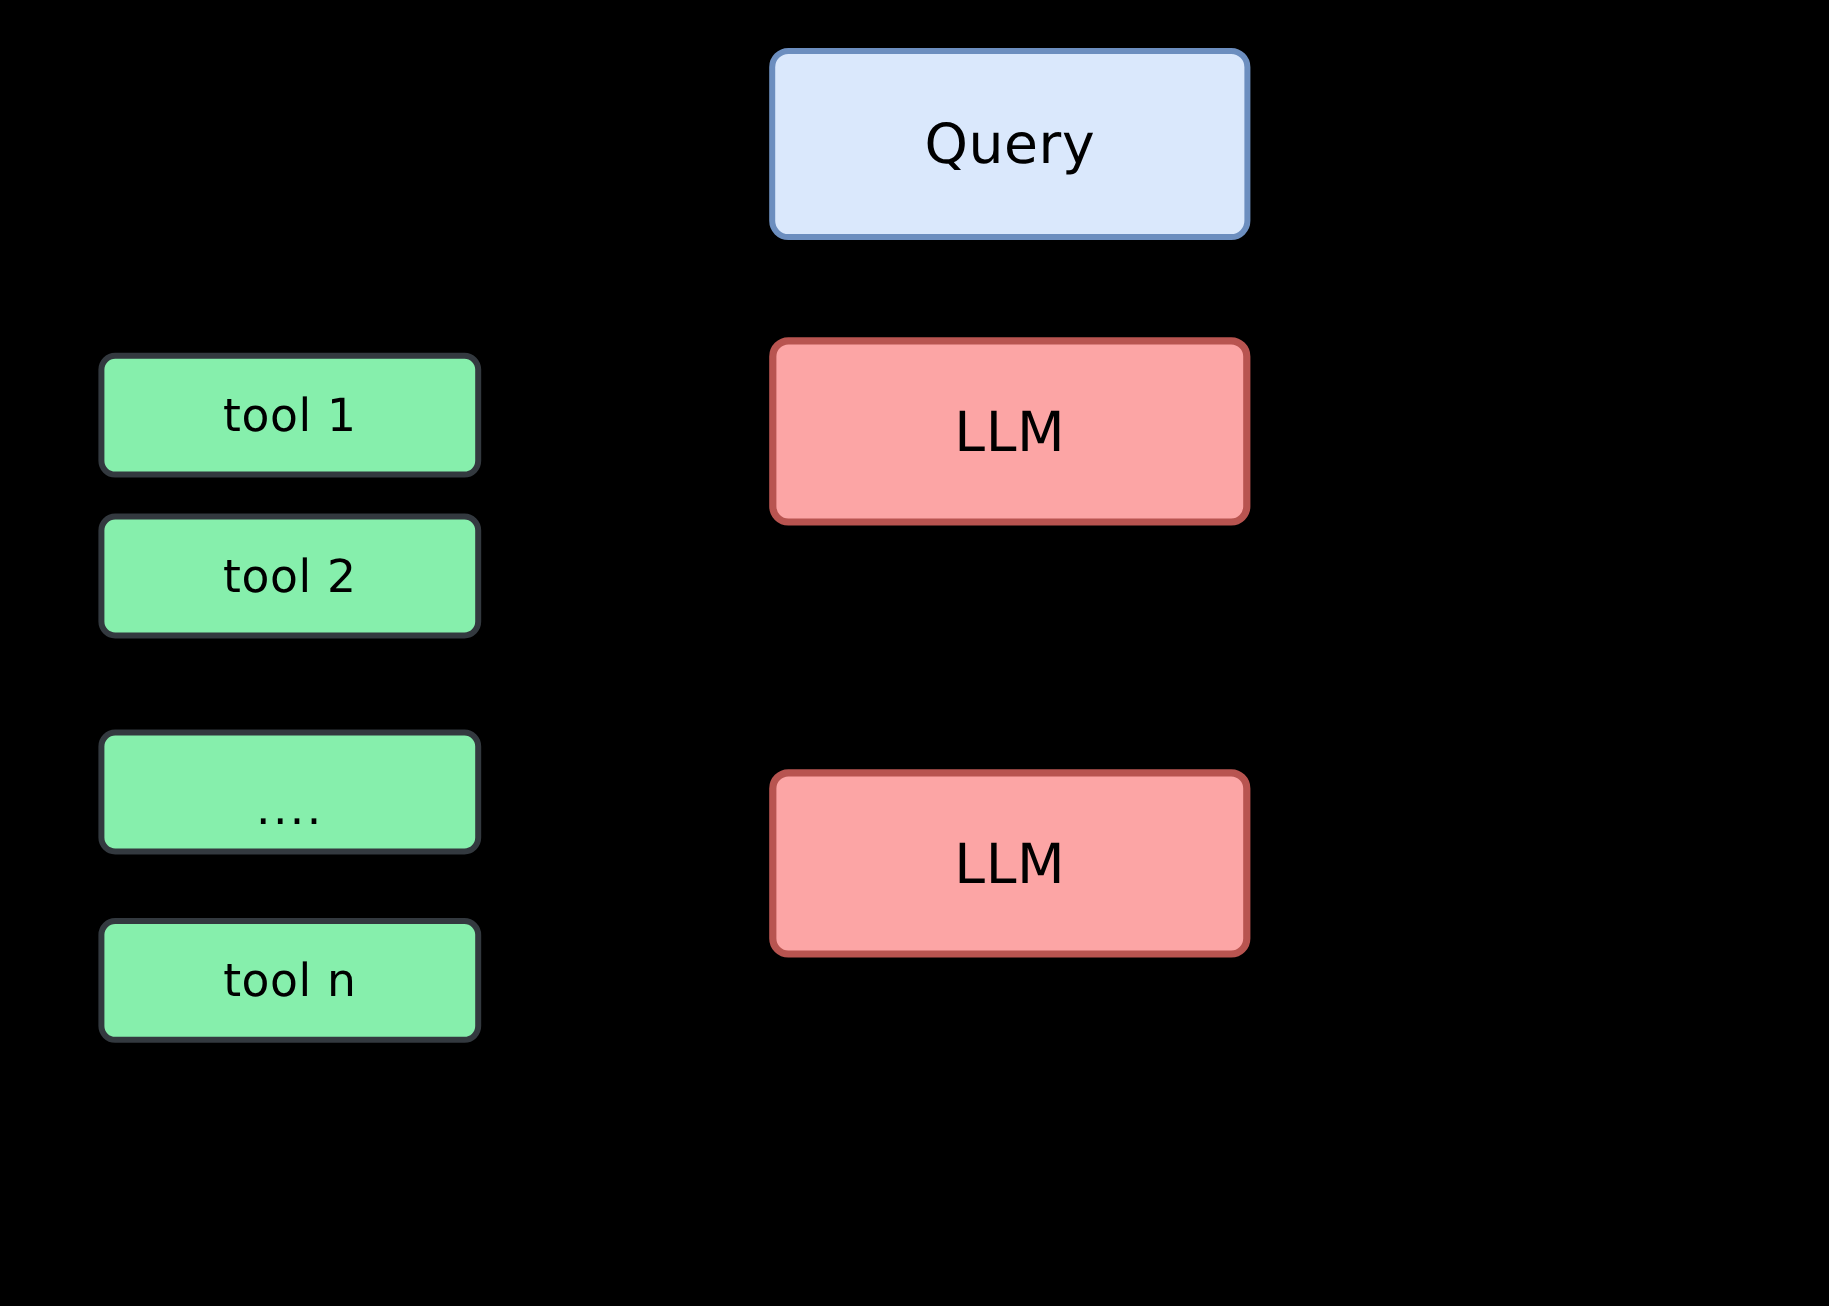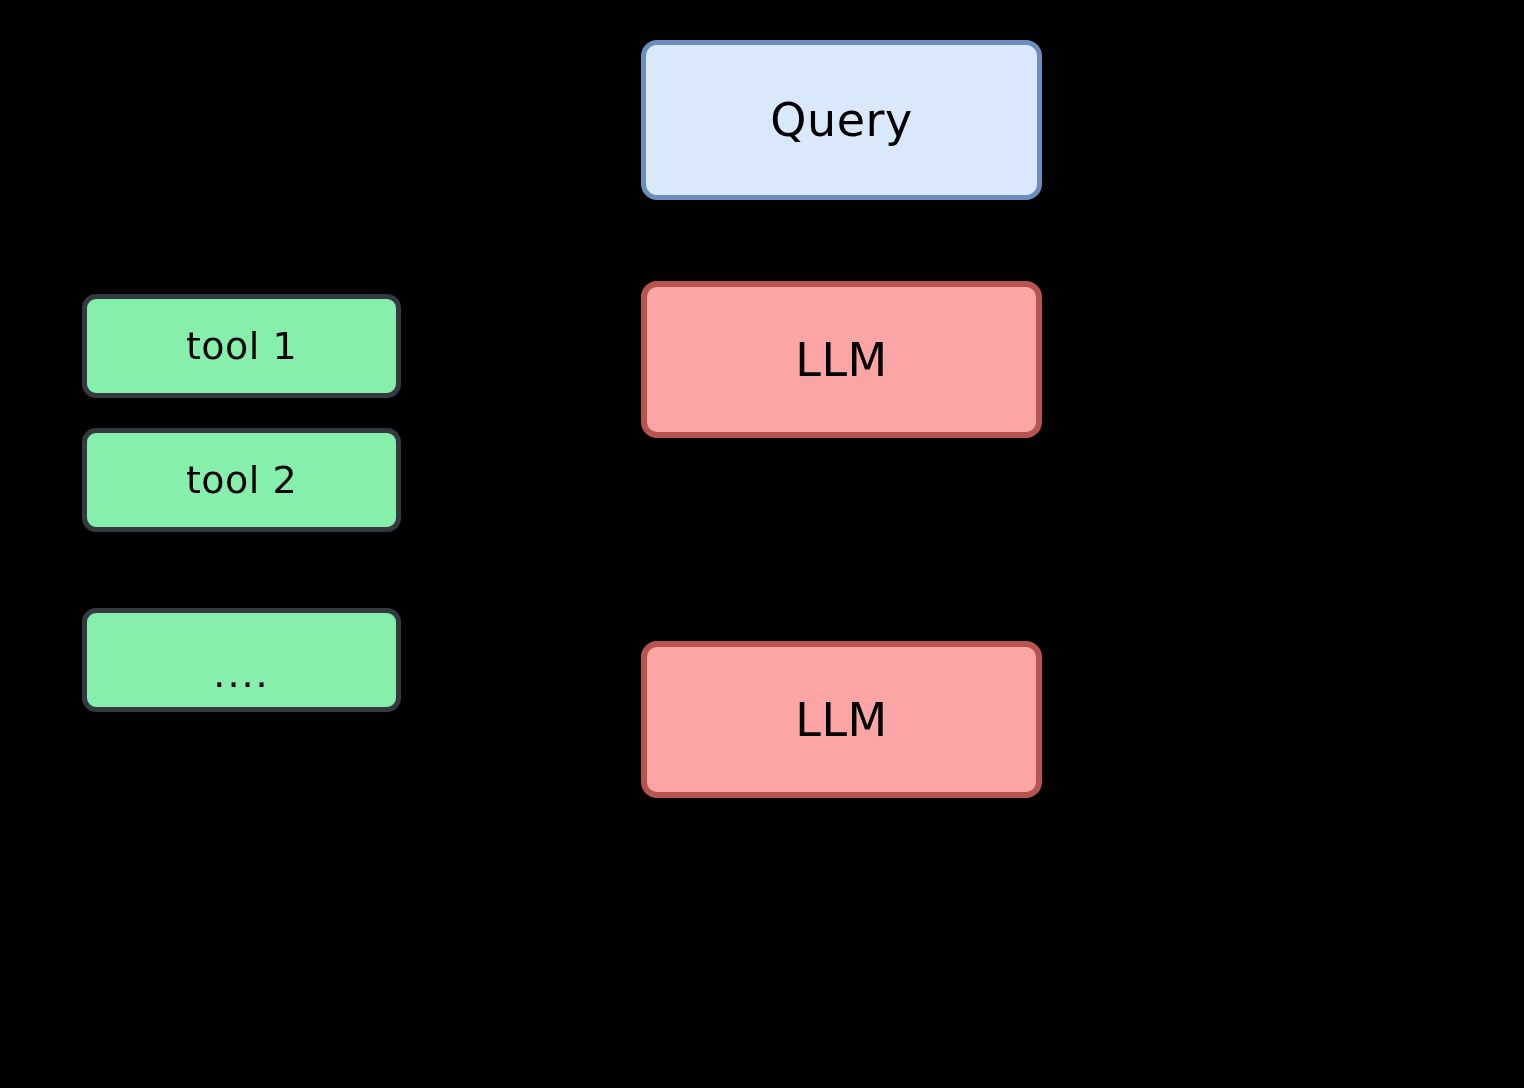--- a/index.html
+++ b/index.html
@@ -94,20 +94,23 @@
   </div>
 
   <div class="node tool tool-2">
     <span class="label">tool 2</span>
   </div>
 
   <div class="node tool tool-dots">
     <span class="label">....</span>
   </div>
 
+  <div class="node tool tool-n">
+    <span class="label">tool n</span>
+  </div>
 
   <div class="node pipe io query">
     <span class="label">Query</span>
   </div>
 
   <div class="node pipe llm llm-1">
     <span class="label">LLM</span>
   </div>
 
   <div class="node pipe llm llm-2">

